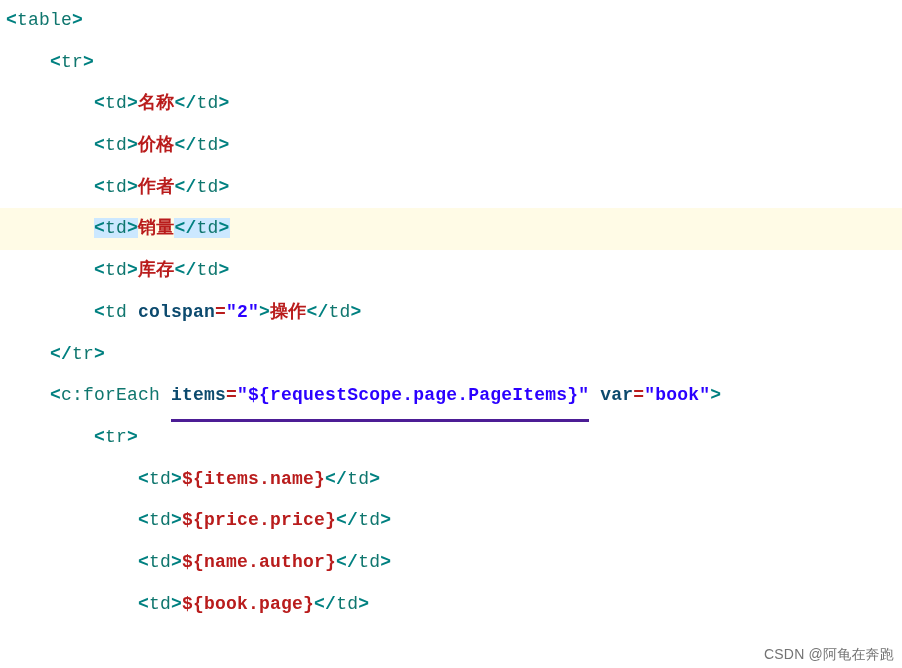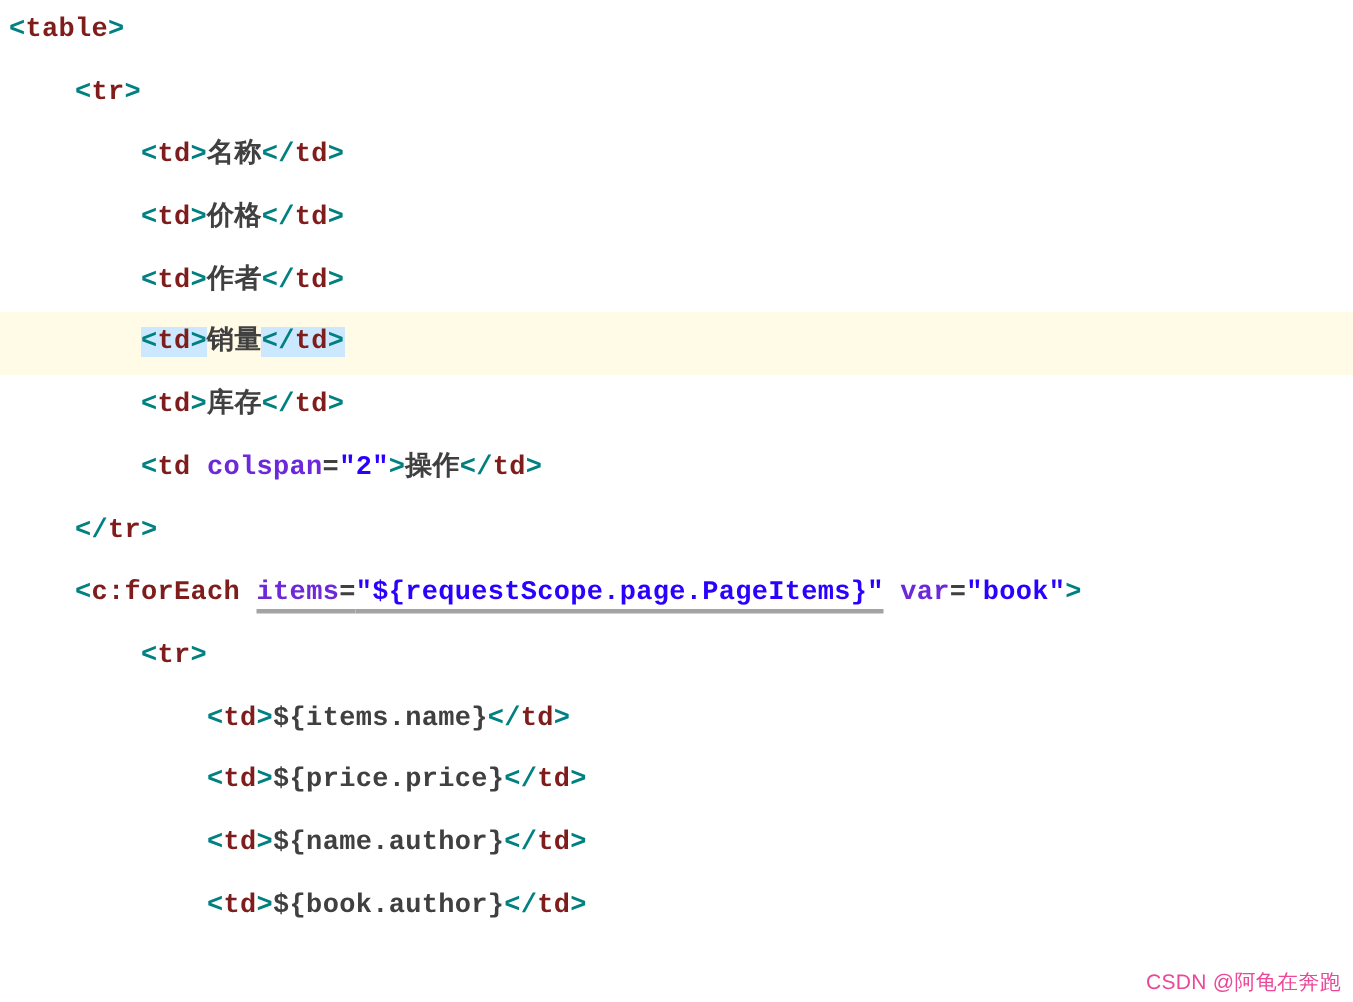--- a/index.html
+++ b/index.html
@@ -15,31 +15,31 @@
   }
   .line {
     white-space: pre;
     line-height: 1.65;
     padding-left: 6px;
     padding-top: 6px;
     padding-bottom: 6px;
   }
   .hl-line { background: #fffbe6; }
   .bracket { color: #008080; }
-  .tag { color: #7f1d1d; font-weight: bold; }
-  .attr { color: #6d28d9; font-weight: bold; }
+  .tag { color: #0f766e; font-weight: normal; }
+  .attr { color: #0c4a6e; font-weight: bold; }
   .val { color: #2A00FF; font-weight: bold; }
-  .txt { color: #404040; font-weight: bold; }
+  .txt { color: #b91c1c; font-weight: bold; }
   .sel { background: #cce8ff; }
-  .underline { border-bottom: 3px solid #a3a3a3; padding-bottom: 1px; margin-top: 44px; }
+  .underline { border-bottom: 3px solid #4c1d95; padding-bottom: 14px; margin-top: 44px; }
   .watermark {
     position: absolute;
     bottom: 4px;
     right: 8px;
-    color: #ec4899;
+    color: #737373;
     font-size: 14px;
     font-family: Arial, sans-serif;
     font-weight: normal;
   }
 </style>
 </head>
 <body>
 
 <div class="line"><span></span><span class="bracket">&lt;</span><span class="tag">table</span><span class="bracket">&gt;</span></div>
 
@@ -62,15 +62,15 @@
 <div class="line"><span>    </span><span class="bracket">&lt;</span><span class="tag">c:forEach</span><span class="txt"> </span><span class="attr underline">items</span><span class="txt underline">=</span><span class="val underline">"${requestScope.page.PageItems}"</span><span class="txt"> </span><span class="attr">var</span><span class="txt">=</span><span class="val">"book"</span><span class="bracket">&gt;</span></div>
 
 <div class="line"><span>        </span><span class="bracket">&lt;</span><span class="tag">tr</span><span class="bracket">&gt;</span></div>
 
 <div class="line"><span>            </span><span class="bracket">&lt;</span><span class="tag">td</span><span class="bracket">&gt;</span><span class="txt">${items.name}</span><span class="bracket">&lt;/</span><span class="tag">td</span><span class="bracket">&gt;</span></div>
 
 <div class="line"><span>            </span><span class="bracket">&lt;</span><span class="tag">td</span><span class="bracket">&gt;</span><span class="txt">${price.price}</span><span class="bracket">&lt;/</span><span class="tag">td</span><span class="bracket">&gt;</span></div>
 
 <div class="line"><span>            </span><span class="bracket">&lt;</span><span class="tag">td</span><span class="bracket">&gt;</span><span class="txt">${name.author}</span><span class="bracket">&lt;/</span><span class="tag">td</span><span class="bracket">&gt;</span></div>
 
-<div class="line"><span>            </span><span class="bracket">&lt;</span><span class="tag">td</span><span class="bracket">&gt;</span><span class="txt">${book.author}</span><span class="bracket">&lt;/</span><span class="tag">td</span><span class="bracket">&gt;</span></div>
+<div class="line"><span>            </span><span class="bracket">&lt;</span><span class="tag">td</span><span class="bracket">&gt;</span><span class="txt">${book.page}</span><span class="bracket">&lt;/</span><span class="tag">td</span><span class="bracket">&gt;</span></div>
 
 <div class="watermark">CSDN @阿龟在奔跑</div>
 
 </body></html>

